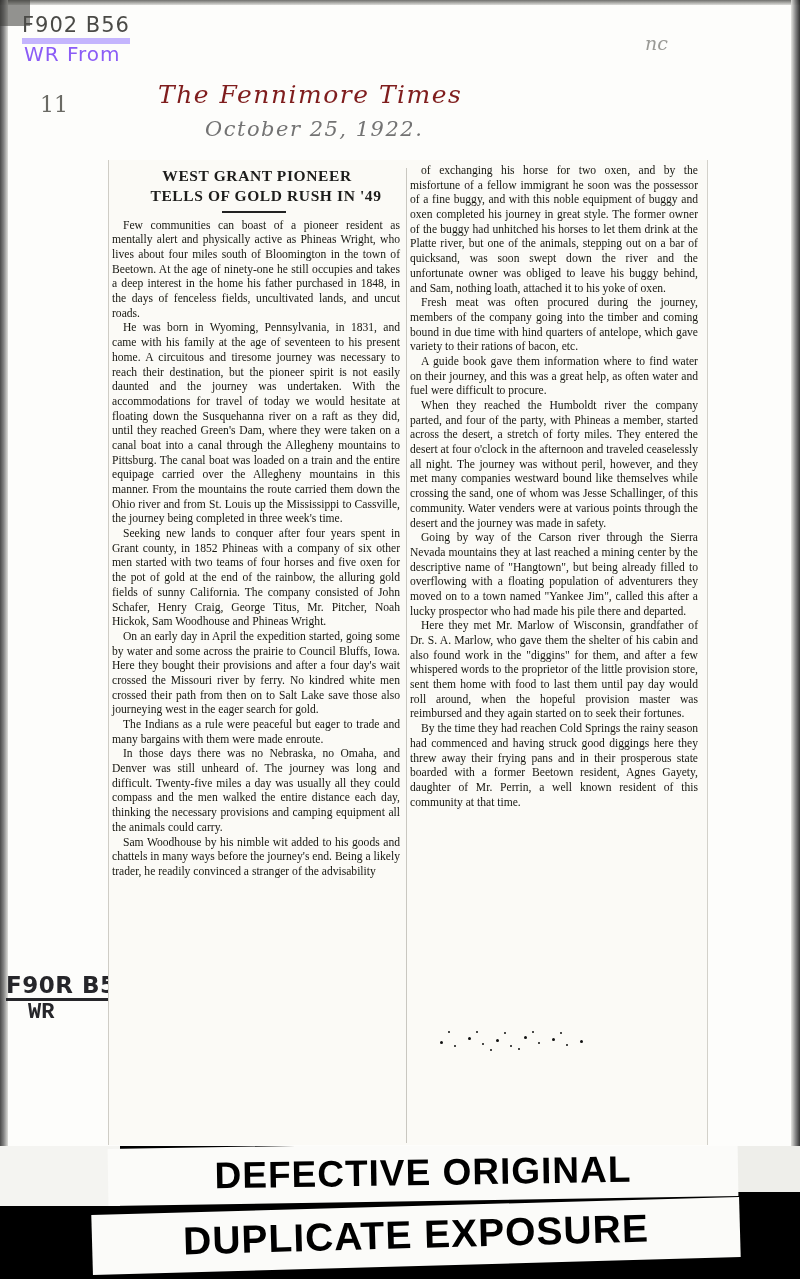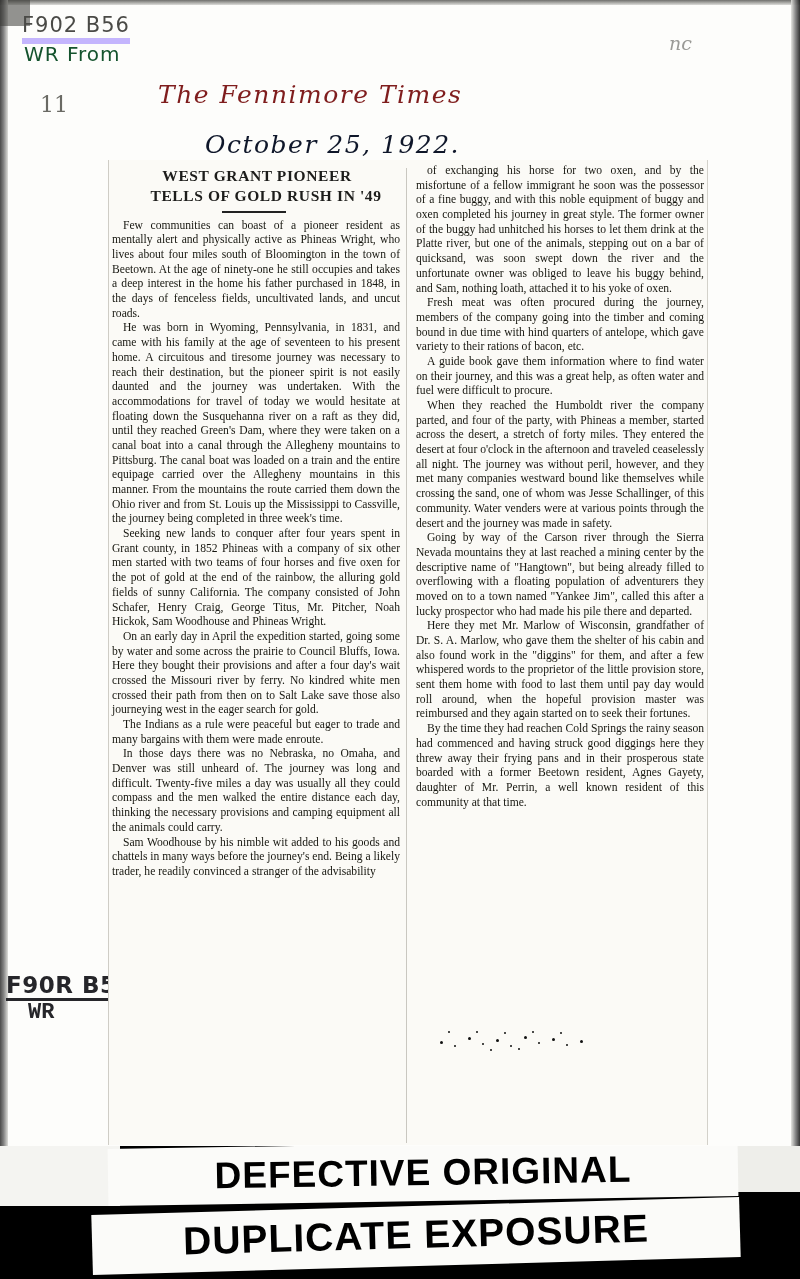--- a/index.html
+++ b/index.html
@@ -60,52 +60,51 @@
     letter-spacing: 1px;
     color: #4a4a46;
     border-bottom: 6px solid #c4b5fd;
     padding-bottom: 1px;
     font-family: "DejaVu Sans", sans-serif;
   }
   .callnum-top-sub {
     left: 24px; top: 42px;
     font-size: 20px;
     letter-spacing: 1px;
-    color: #14532d;
+    color: #8b5cf6;
     font-family: "DejaVu Sans", sans-serif;
   }
   .folio {
     left: 40px; top: 92px;
     font-size: 22px;
     color: #6a6a64;
     font-family: "DejaVu Serif", serif;
   }
   .paper-title {
     left: 158px; top: 80px;
     font-size: 25px;
     font-style: italic;
     color: #7f1d1d;
     font-family: "DejaVu Serif", serif;
     letter-spacing: 1.5px;
   }
   .paper-date {
-    left: 205px; top: 130px;
-    font-size: 25px;
+    left: 205px; top: 117px;
+    font-size: 21px;
     font-style: italic;
-    color: #0f172a;
+    color: #737373;
     font-family: "DejaVu Serif", serif;
     letter-spacing: 1.5px;
   }
   .initials-tr {
     left: 645px; top: 32px;
     font-size: 19px;
     font-style: italic;
     color: #9a9a96;
     font-family: "DejaVu Serif", serif;
-    margin-left: 24px;
   }
   .callnum-bottom {
     left: 6px; top: 972px;
     font-size: 23px;
     letter-spacing: 0.5px;
     color: #26262a;
     font-family: "DejaVu Sans", sans-serif;
     font-weight: bold;
     border-bottom: 3px solid #26262a;
     padding-bottom: 0px;
@@ -164,21 +163,21 @@
     height: 2px;
     background: #222;
     margin: 5px auto 6px 110px;
   }
 
   .columns {
     position: absolute;
     left: 4px; top: 4px;
     width: 592px;
     display: flex;
-    gap: 16px;
+    gap: 10px;
   }
   .col {
     width: 288px;
   }
   .col p {
     margin: 0;
     font-family: "Liberation Serif", serif;
     font-size: 11.6px;
     line-height: 1.268;
     text-align: justify;

